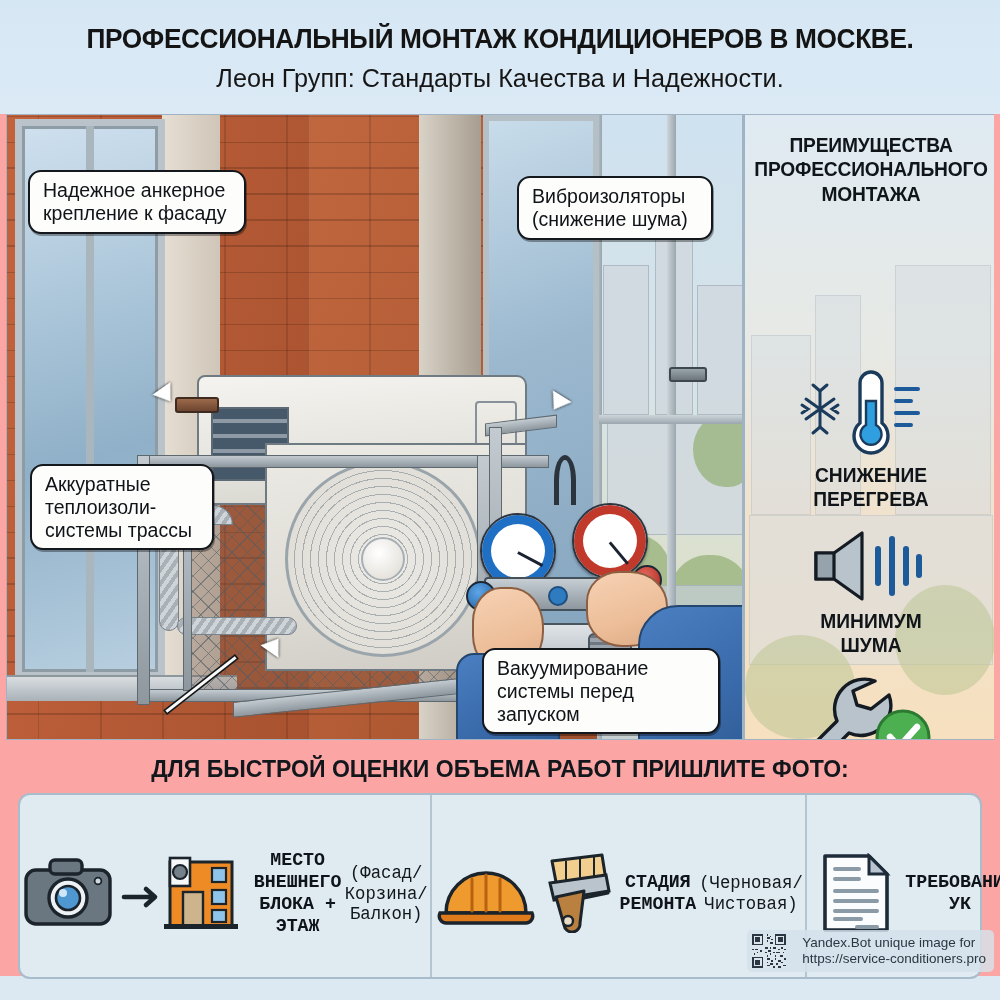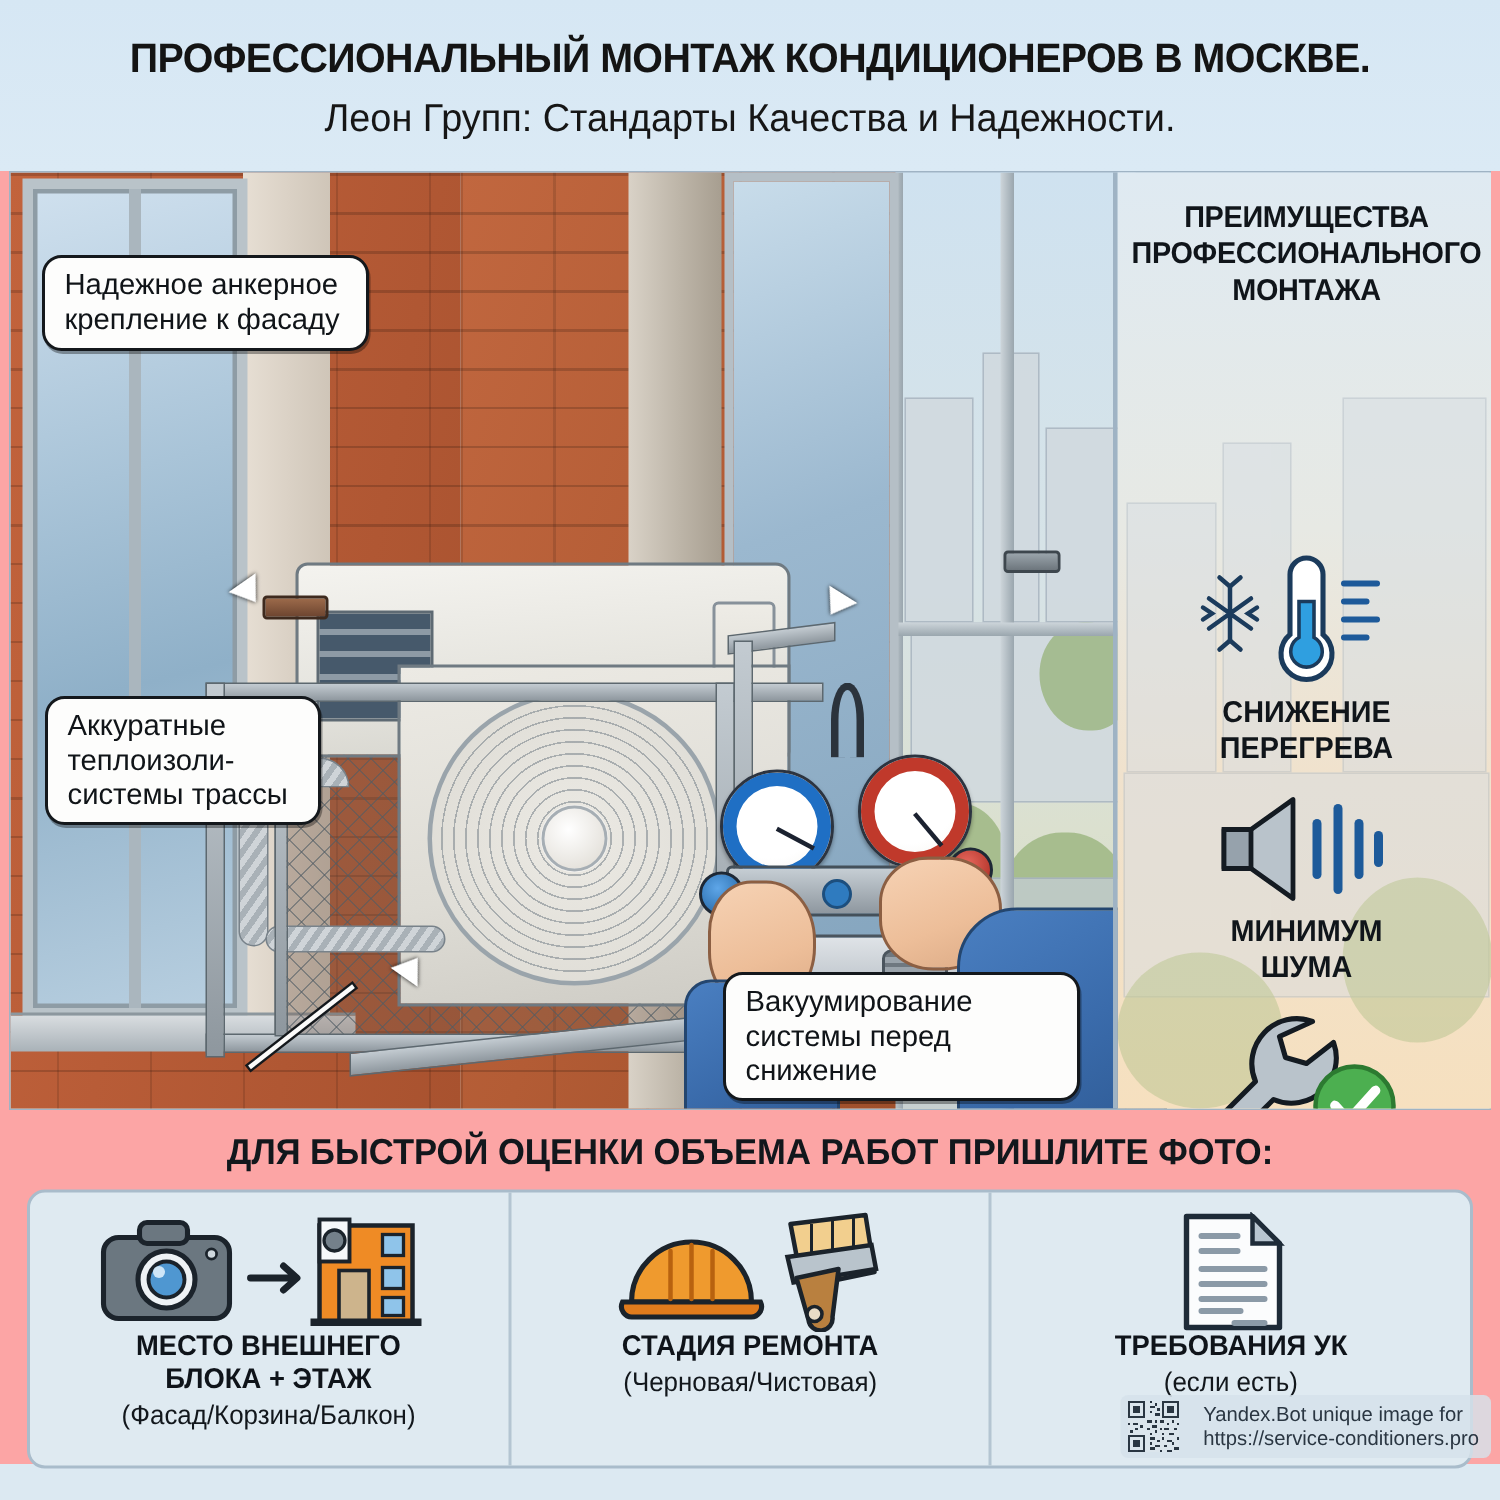--- a/index.html
+++ b/index.html
@@ -279,22 +279,23 @@
   }
   #cards {
     position: absolute; left: 18px; top: 793px; width: 964px; height: 186px;
     background: #dfeaf1;
     border: 2px solid #a9bccb;
     border-radius: 12px;
     display: flex;
   }
   .card {
     flex: 1 1 0; position: relative;
-    display: flex; flex-direction: column; align-items: center;
+    display: flex; flex-direction: row; align-items: center;
     padding-top: 14px;
+    font-family: Liberation Mono, monospace;
   }
   .card + .card { border-left: 2px solid #b4c5d2; }
   .card-icon { height: 78px; display: flex; align-items: center; justify-content: center; }
   .card-title {
     font-weight: bold; font-size: 19px; line-height: 1.16;
     color: #0f141a; text-align: center; white-space: pre-line;
     transform: scaleX(.96);
   }
   .card-sub {
     font-size: 18px; line-height: 1.15; color: #12171c;
@@ -412,28 +413,30 @@
 
     <div class="arrow" style="left:148px; top:272px; border-width:16px 11px 0 11px; border-color:#ffffff transparent transparent transparent; transform:rotate(-35deg);"></div>
     <div class="arrow" style="left:540px; top:280px; border-width:16px 11px 0 11px; border-color:#ffffff transparent transparent transparent; transform:rotate(32deg);"></div>
     <div class="arrow" style="left:256px; top:522px; border-width:0 11px 16px 11px; border-color:transparent transparent #ffffff transparent; transform:rotate(35deg);"></div>
     <div class="leader" style="left:150px; top:568px; width:88px; height:3px; transform:rotate(-38deg);"></div>
   </div>
 
   <div class="callout" style="left:28px;  top:170px; width:218px;">Надежное анкерное
 крепление к фасаду</div>
 
+  <div class="callout" style="left:517px; top:176px; width:196px;">Виброизоляторы
+(снижение шума)</div>
 
   <div class="callout" style="left:30px;  top:464px; width:184px;">Аккуратные
 теплоизоли-
 системы трассы</div>
 
 
   <div class="callout" style="left:482px; top:648px; width:238px;">Вакуумирование
-системы перед снижение</div>
+системы перед запуском</div>
 
   <div id="benefits">
     <div class="bg-city">
       <div class="bld" style="left:6px;  top:220px; width:60px; height:180px;"></div>
       <div class="bld" style="left:70px; top:180px; width:46px; height:220px;"></div>
       <div class="bld" style="left:150px;top:150px; width:96px; height:250px;"></div>
       <div class="bld" style="left:4px;  top:400px; width:244px;height:150px;"></div>
       <div class="greens" style="left:150px;top:470px; width:100px;height:110px;"></div>
       <div class="greens" style="left:0px;  top:520px; width:110px;height:104px;"></div>
     </div>

